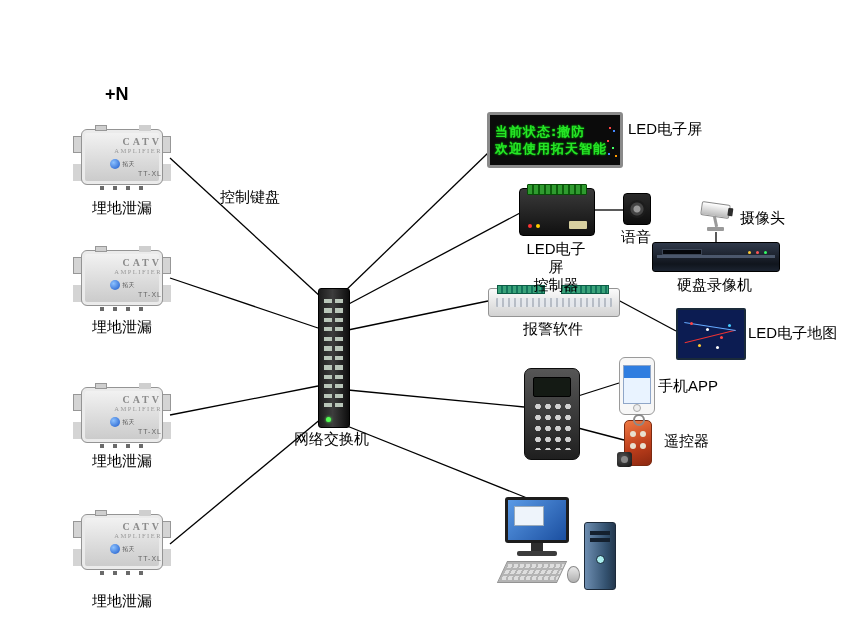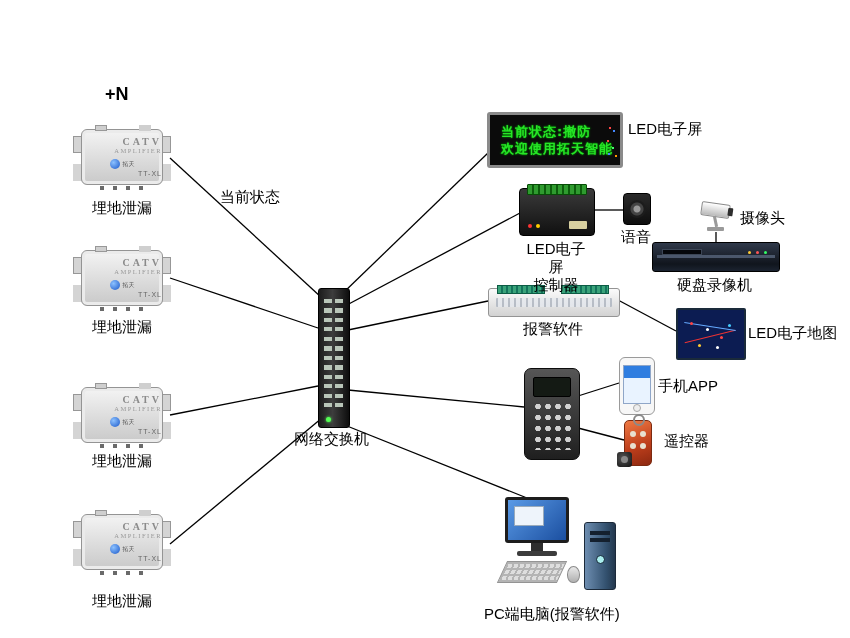--- a/index.html
+++ b/index.html
@@ -27,21 +27,21 @@
   .catv-model{font-size:7px;letter-spacing:1px;color:#666;margin-top:1px;}
 
   
   .switch{position:absolute;left:318px;top:288px;width:30px;height:138px;background:linear-gradient(90deg,#1c1c1c,#3d3d3d 45%,#0d0d0d);border:1px solid #000;border-radius:3px;z-index:2;}
   .sw-col{position:absolute;top:10px;bottom:16px;width:8px;background:repeating-linear-gradient(to bottom,#b9c6b9 0 4px,rgba(0,0,0,0) 4px 9.5px);}
   .sw-col.c1{left:5px;}
   .sw-col.c2{left:16px;}
   .sw-led{position:absolute;left:7px;bottom:5px;width:5px;height:5px;border-radius:50%;background:#5f5;box-shadow:0 0 3px #5f5;}
 
   
-  .ledscreen{position:absolute;left:487px;top:112px;width:136px;height:56px;background:#0b0b0b;border:3px solid #8a8a8a;border-radius:3px;box-sizing:border-box;display:flex;flex-direction:column;justify-content:center;padding:2px 11px;z-index:2;}
+  .ledscreen{position:absolute;left:487px;top:112px;width:136px;height:56px;background:#0b0b0b;border:3px solid #8a8a8a;border-radius:3px;box-sizing:border-box;display:flex;flex-direction:column;justify-content:center;padding:2px 5px;z-index:2;}
   .ledline{color:#27e427;font-size:13px;line-height:17px;font-weight:bold;letter-spacing:1px;text-shadow:0 0 2px #0c0;white-space:nowrap;font-family:"DejaVu Sans",sans-serif;}
   .lednoise{position:absolute;right:9px;top:12px;width:2px;height:2px;background:#f44;box-shadow:4px 3px 0 #48f,-2px 13px 0 #f44,3px 20px 0 #4f6,6px 28px 0 #f90,-1px 26px 0 #48f;}
 
   
   .ledctrl{position:absolute;left:519px;top:188px;width:74px;height:46px;background:linear-gradient(180deg,#3a3a3a,#101010);border:1px solid #000;border-radius:4px;z-index:2;}
   .ledctrl-term{position:absolute;left:7px;right:7px;top:-5px;height:9px;background:repeating-linear-gradient(90deg,#2f9b2f 0 4px,#0c5c0c 4px 6px);border:1px solid #064d06;border-radius:1px;}
   .ledctrl-led{position:absolute;left:8px;bottom:7px;width:4px;height:4px;border-radius:50%;background:#f33;box-shadow:8px 0 0 #fc0;}
   .ledctrl-tag{position:absolute;right:7px;bottom:6px;width:18px;height:8px;background:#d8d0a0;border-radius:1px;}
 
   
@@ -177,21 +177,21 @@
           <span class="catv-brand">拓天</span>
         </div>
       <div class="catv-model">TT-XL</div>
     </div>
   </div>
   <div class="lbl" style="left:92px;top:199px;">埋地泄漏</div>
   <div class="lbl" style="left:92px;top:318px;">埋地泄漏</div>
   <div class="lbl" style="left:92px;top:452px;">埋地泄漏</div>
   <div class="lbl" style="left:92px;top:592px;">埋地泄漏</div>
 
-  <div class="lbl" style="left:220px;top:188px;">当前状态</div>
+  <div class="lbl" style="left:220px;top:188px;">控制键盘</div>
 
   <div class="switch">
     <div class="sw-col c1"></div>
     <div class="sw-col c2"></div>
     <div class="sw-led"></div>
   </div>
   <div class="lbl" style="left:294px;top:430px;">网络交换机</div>
 
   <div class="ledscreen">
     <div class="ledline">当前状态:撤防</div>
@@ -269,15 +269,14 @@
       </div>
   </div>
   <div class="mon-stand"></div>
   <div class="mon-base"></div>
   <div class="tower">
     <div class="tw-drive"></div>
     <div class="tw-btn"></div>
   </div>
   <div class="kb"></div>
   <div class="mouse"></div>
-  <div class="lbl" style="left:484px;top:605px;">PC端电脑(报警软件)</div>
 
 </div>
 
 </body></html>

